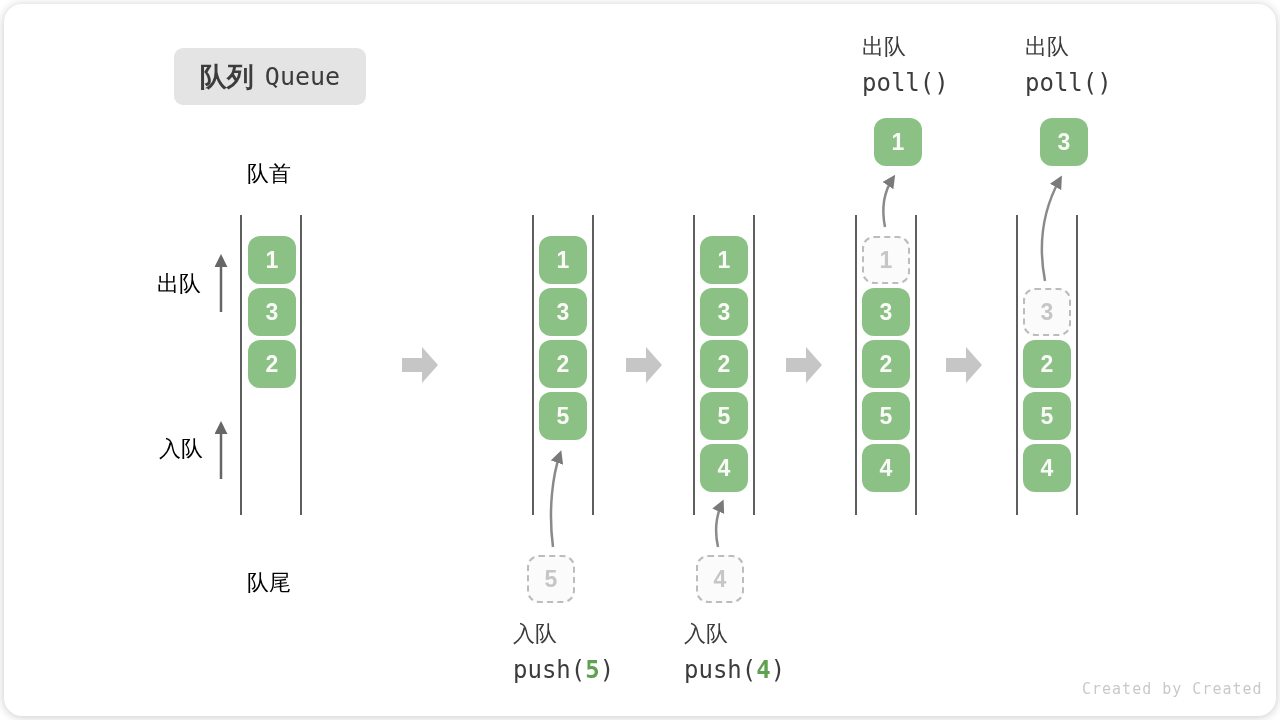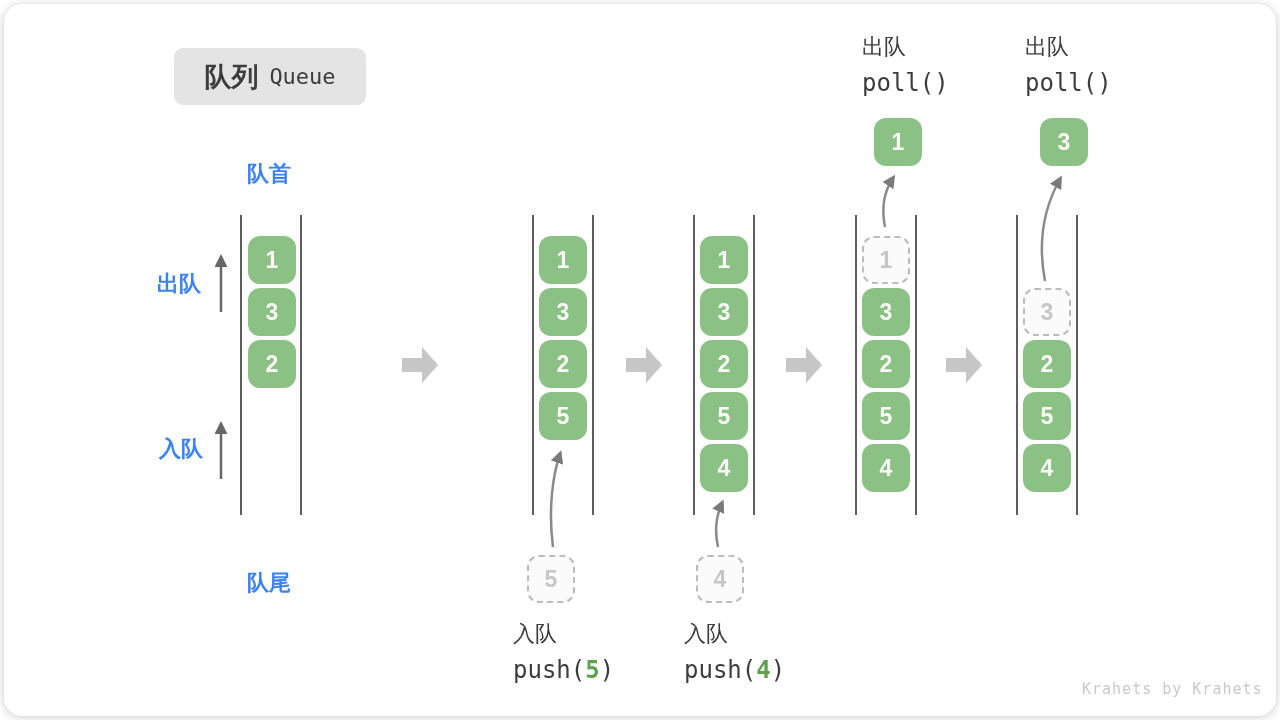--- a/index.html
+++ b/index.html
@@ -12,24 +12,24 @@
   }
   .layer { position:absolute; left:0; top:0; width:1280px; height:720px; }
 
   .badge {
     position:absolute; left:170px; top:44px; width:192px; height:57px;
     background:#e4e4e4; border-radius:9px;
     display:flex; align-items:center; justify-content:center; gap:11px;
     color:#3c3c3c;
   }
   .badge .zh { font-size:27px; font-weight:bold; }
-  .badge .en { font-family:"DejaVu Sans Mono",monospace; font-size:22px; }
+  .badge .en { font-family:"DejaVu Sans Mono",monospace; font-size:25px; }
 
   .side-lbl {
-    position:absolute; color:#3b82f6; font-size:22px; font-weight:bold;
+    position:absolute; color:#000000; font-size:22px; font-weight:normal;
     white-space:nowrap;
   }
 
   .box {
     position:absolute; width:48px; height:48px; border-radius:12px;
     display:flex; align-items:center; justify-content:center;
     font-size:23px; font-weight:bold;
   }
   .box.solid { background:#8cc185; color:#fafaf7; }
   .box.dashed {
@@ -153,15 +153,15 @@
 
   <div class="op-group" style="left:509px; top:619px;">
     <div class="op">入队</div>
     <div class="code"><span>push(</span><span class="arg">5</span><span>)</span></div>
   </div>
   <div class="op-group" style="left:680px; top:619px;">
     <div class="op">入队</div>
     <div class="code"><span>push(</span><span class="arg">4</span><span>)</span></div>
   </div>
 
-  <div class="watermark">Krahets by Krahets</div>
+  <div class="watermark">Created by Created</div>
 
 </div>
 
 </body></html>

